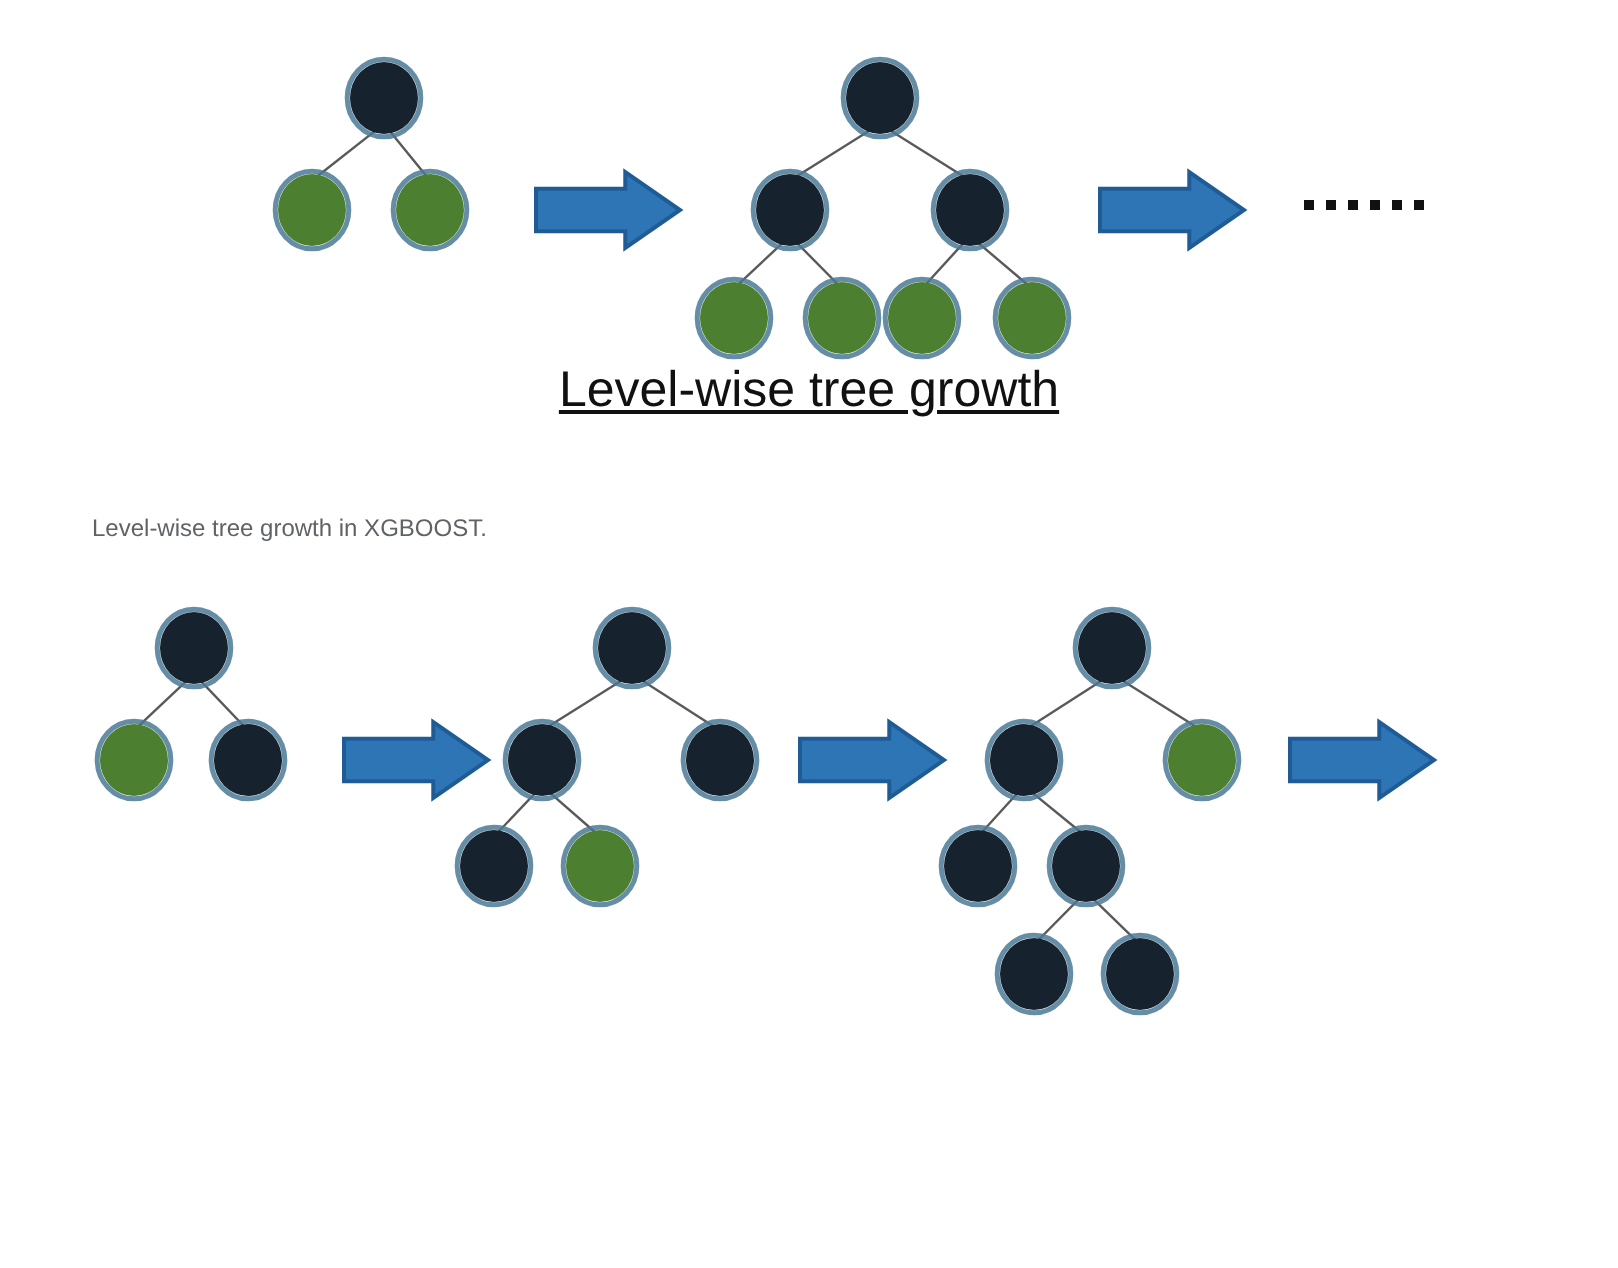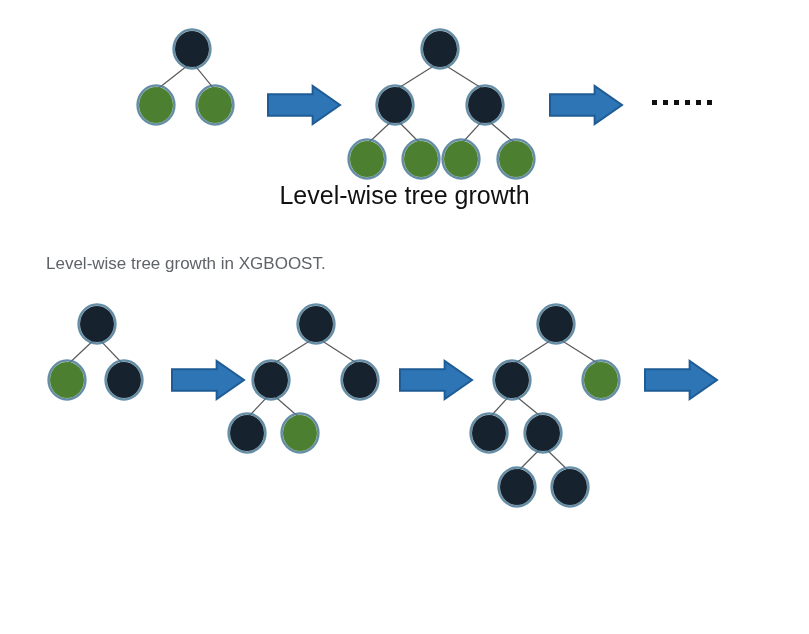--- a/index.html
+++ b/index.html
@@ -31,27 +31,28 @@
 
   .figure-title {
     position: absolute;
     width: 809px;
     text-align: center;
     font-size: 25px;
     line-height: 30px;
     color: #111111;
     font-family: "Liberation Sans", sans-serif;
     white-space: nowrap;
+    text-decoration: underline;
   }
   #title-levelwise { top: 180px; }
 
   .figure-caption {
     position: absolute;
     left: 46px;
-    font-size: 17px;
+    font-size: 12px;
     line-height: 18px;
     color: #5f6368;
     font-family: "Liberation Sans", sans-serif;
     white-space: nowrap;
   }
   #caption-levelwise { top: 255px; }
 
   .ellipsis-dots {
     position: absolute;
     display: flex;

